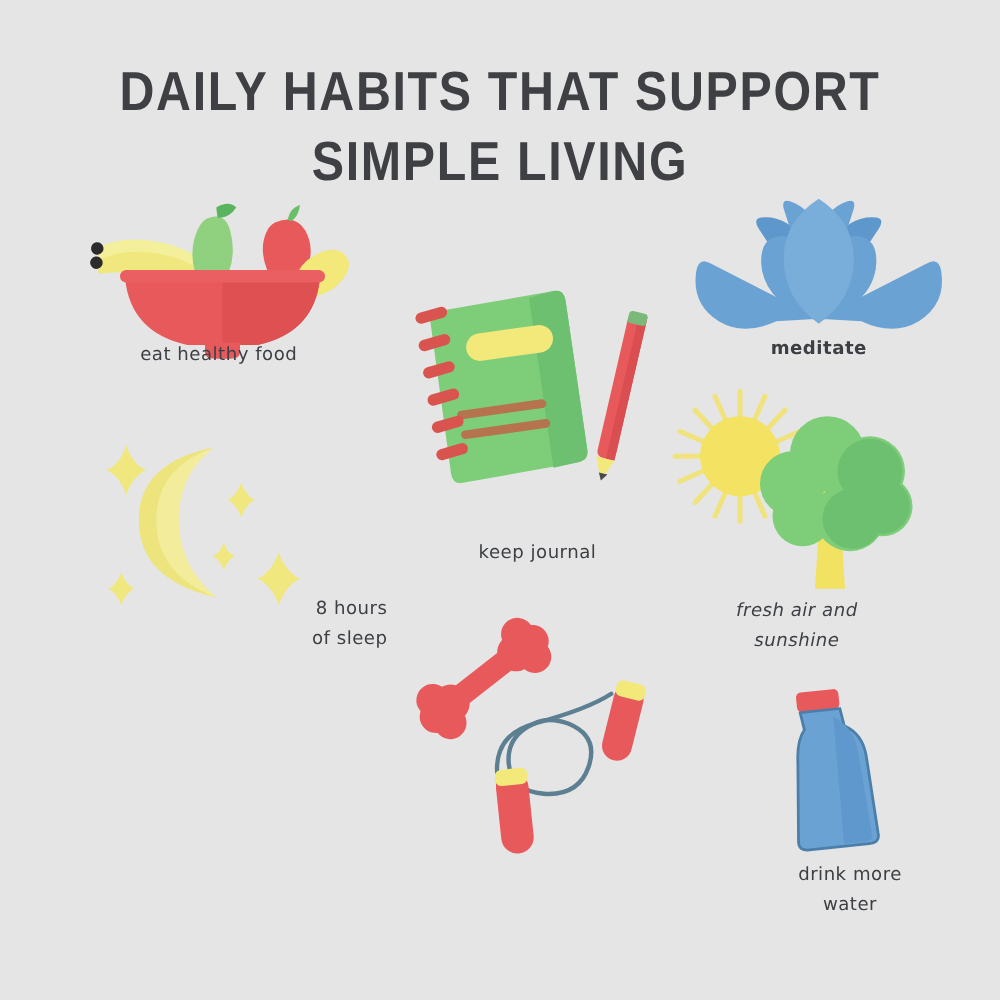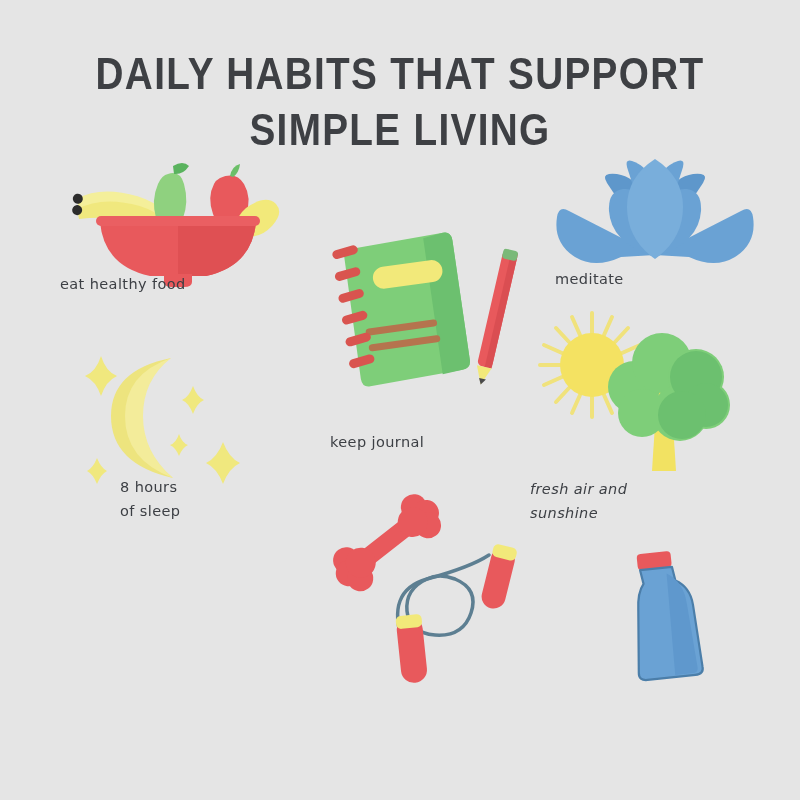--- a/index.html
+++ b/index.html
@@ -46,43 +46,43 @@
     position: absolute;
   }
   .art {
     position: absolute;
     left: 0;
     top: 0;
   }
   .caption {
     position: absolute;
     width: 100%;
-    text-align: left;
+    text-align: center;
     font-family: "DejaVu Sans", sans-serif;
     font-size: 14.5px;
     line-height: 24px;
     color: #3c3f44;
     letter-spacing: 0.4px;
     white-space: pre-line;
   }
 
   
   #cell-food      { left: 60px;  top: 160px; width: 230px; height: 150px; }
   #cell-journal   { left: 330px; top: 228px; width: 200px; height: 220px; }
-  #cell-meditate  { left: 555px; top: 155px; width: 200px; height: 150px; }
+  #cell-meditate  { left: 555px; top: 155px; width: 200px; height: 150px; font-weight: bold; }
   #cell-sleep     { left: 75px;  top: 350px; width: 230px; height: 200px; }
   #cell-air       { left: 530px; top: 305px; width: 215px; height: 240px; }
   #cell-music     { left: 95px;  top: 552px; width: 225px; height: 205px; }
   #cell-activity  { left: 325px; top: 495px; width: 210px; height: 230px; }
   #cell-water     { left: 585px; top: 548px; width: 190px; height: 210px; }
 
   #cap-food      { top: 112px; }
   #cap-journal   { top: 182px; margin-top: 20px; }
   #cap-meditate  { top: 112px; }
-  #cap-sleep     { top: 125px; left: 45px; width: 190px; text-align: left;}
+  #cap-sleep     { top: 125px; left: 45px; width: 190px; text-align: right;}
   #cap-air       { top: 172px; font-style: italic; }
   #cap-music     { top: 142px; }
   #cap-activity  { top: 192px; }
   #cap-water     { top: 140px; }
 
   svg { display: block; overflow: visible; }
 </style>
 </head>
 <body>
 
@@ -288,15 +288,17 @@
       <svg width="190" height="135" viewBox="0 0 190 135">
         <g transform="rotate(-6 78 68)">
 
           <rect x="58" y="4" width="34" height="16" rx="4" fill="#e8595c"></rect>
 
           <path d="M60 20 L92 20 L94 34 q14 8 15 26 L112 122 q1 8 -8 8 L56 130 q-9 0 -8 -8 L54 60 q1 -18 8 -26 z" fill="#6aa2d4" stroke="#4b7ea9" stroke-width="2.2" stroke-linejoin="round"></path>
           <path d="M86 26 q16 10 17 32 L107 122 q1 6 -6 6 L84 128 z" fill="#5f98cd"></path>
         </g>
       </svg>
     </div>
+    <div class="caption" id="cap-water">drink more
+water</div>
   </div>
 
 </div>
 
 </body></html>

